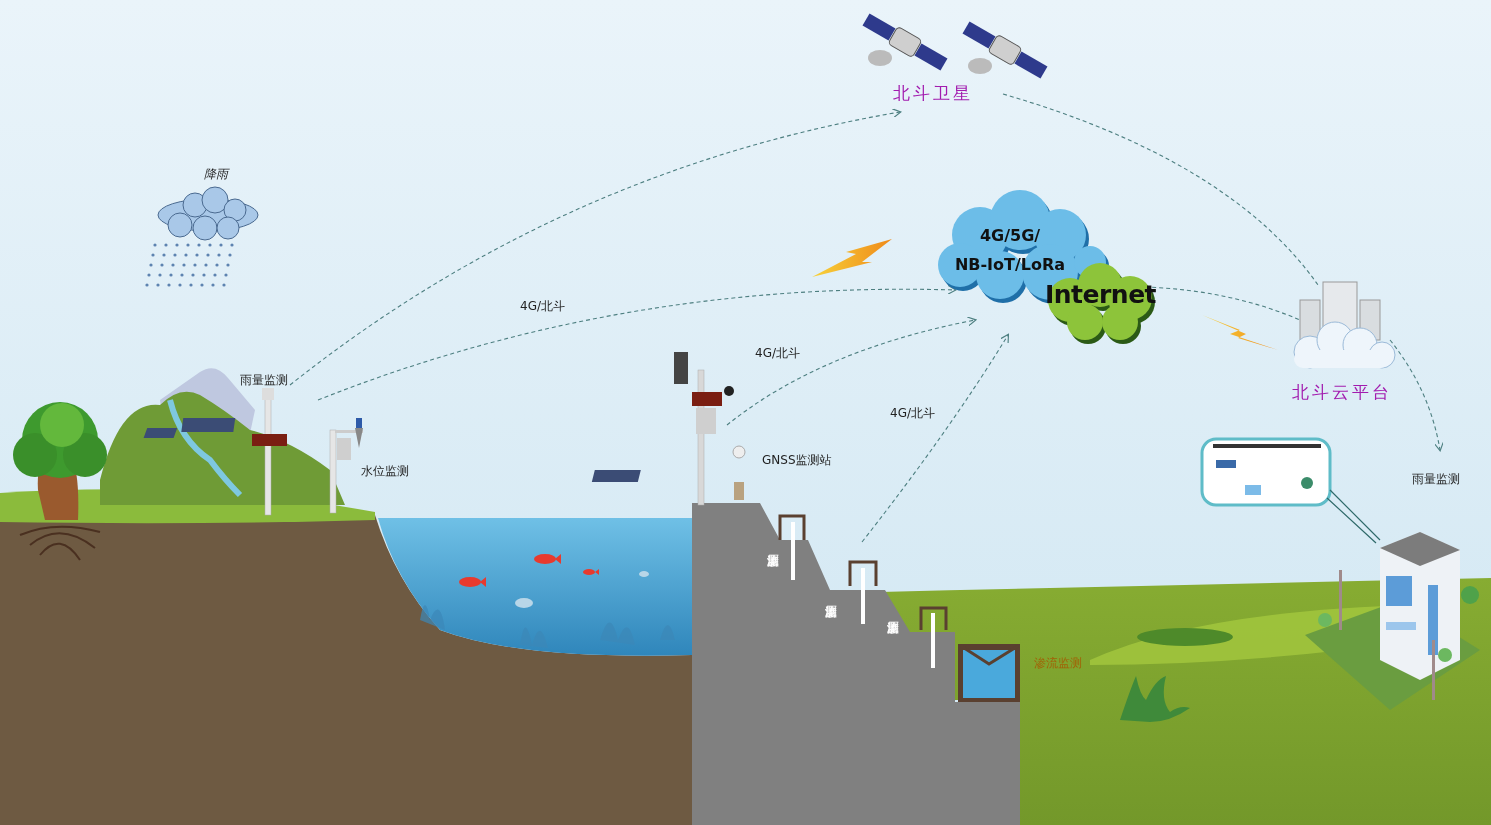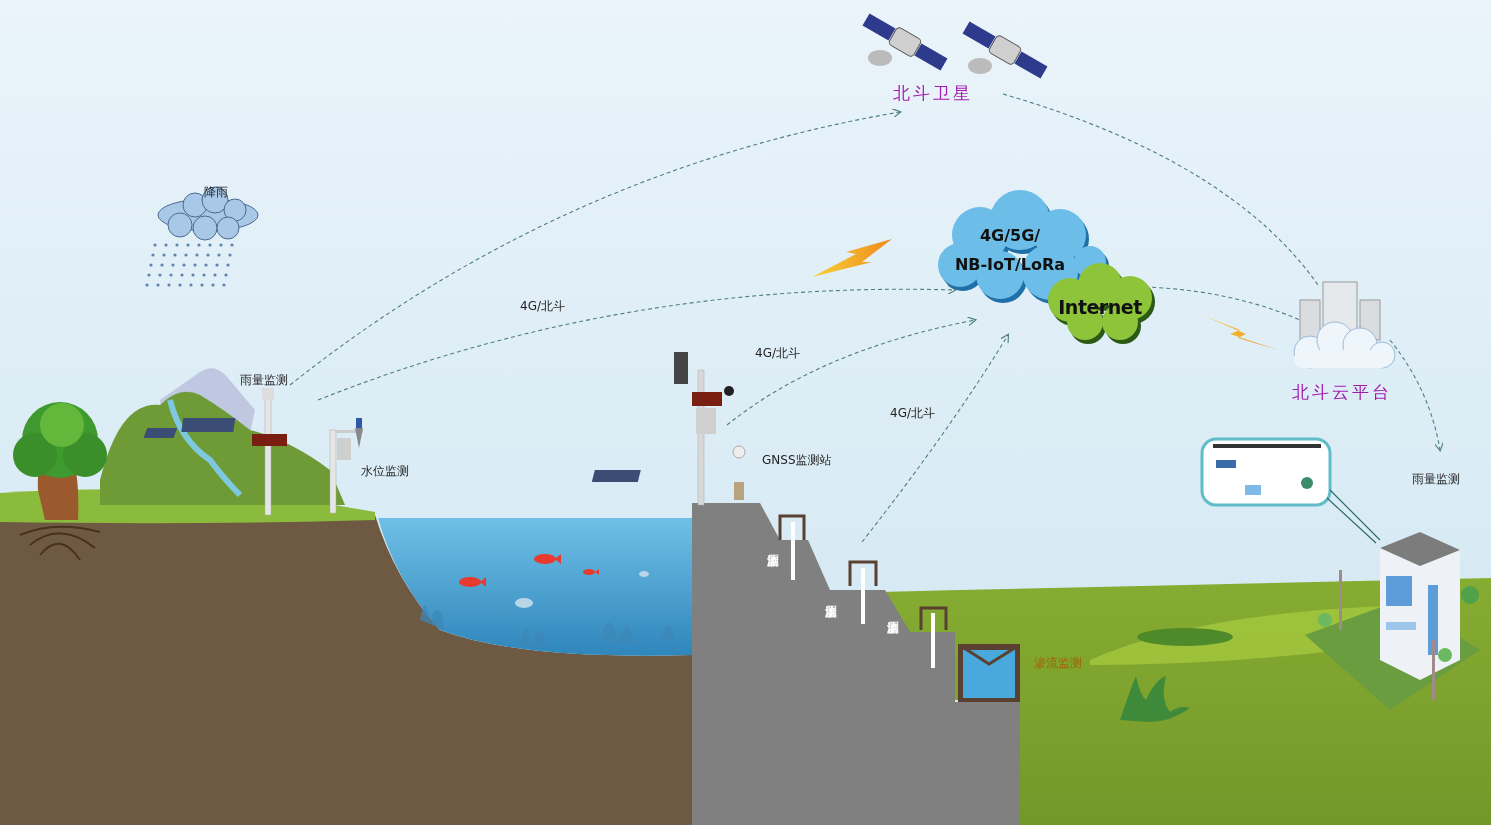--- a/index.html
+++ b/index.html
@@ -279,26 +279,26 @@
     <circle cx="1325" cy="620" r="7" fill="#6cb860"></circle>
     <circle cx="1470" cy="595" r="9" fill="#4fa24a"></circle>
     <circle cx="1445" cy="655" r="7" fill="#6cb860"></circle>
   </g>
 </svg>
 
 <div class="lbl lbl-md" style="left:893px;top:82px;">北斗卫星</div>
 
 <div class="cloud-text" style="left:955px;top:226px;width:110px;font-size:16px;">4G/5G/</div>
 <div class="cloud-text" style="left:945px;top:255px;width:130px;font-size:16px;">NB-IoT/LoRa</div>
-<div class="cloud-text" style="left:1045px;top:296px;width:110px;font-size:19px;letter-spacing:-0.5px;">Internet</div>
+<div class="cloud-text" style="left:1045px;top:280px;width:110px;font-size:25px;letter-spacing:-0.5px;">Internet</div>
 
 <div class="lbl lbl-md" style="left:1292px;top:381px;">北斗云平台</div>
 <div class="lbl lbl-sm" style="left:1412px;top:471px;">雨量监测</div>
 
-<div class="lbl lbl-sm" style="left:204px;top:184px;">降雨</div>
+<div class="lbl lbl-sm" style="left:204px;top:166px;font-style:italic;">降雨</div>
 <div class="lbl lbl-sm" style="left:240px;top:372px;">雨量监测</div>
 <div class="lbl lbl-sm" style="left:361px;top:463px;">水位监测</div>
 <div class="lbl lbl-sm" style="left:762px;top:452px;">GNSS监测站</div>
 
 <div class="lbl lbl-sm" style="left:520px;top:298px;">4G/北斗</div>
 <div class="lbl lbl-sm" style="left:755px;top:345px;">4G/北斗</div>
 <div class="lbl lbl-sm" style="left:890px;top:405px;">4G/北斗</div>
 
 <div class="lbl lbl-vert" style="left:767px;top:545px;">渗压监测</div>
 <div class="lbl lbl-vert" style="left:825px;top:596px;">渗压监测</div>

